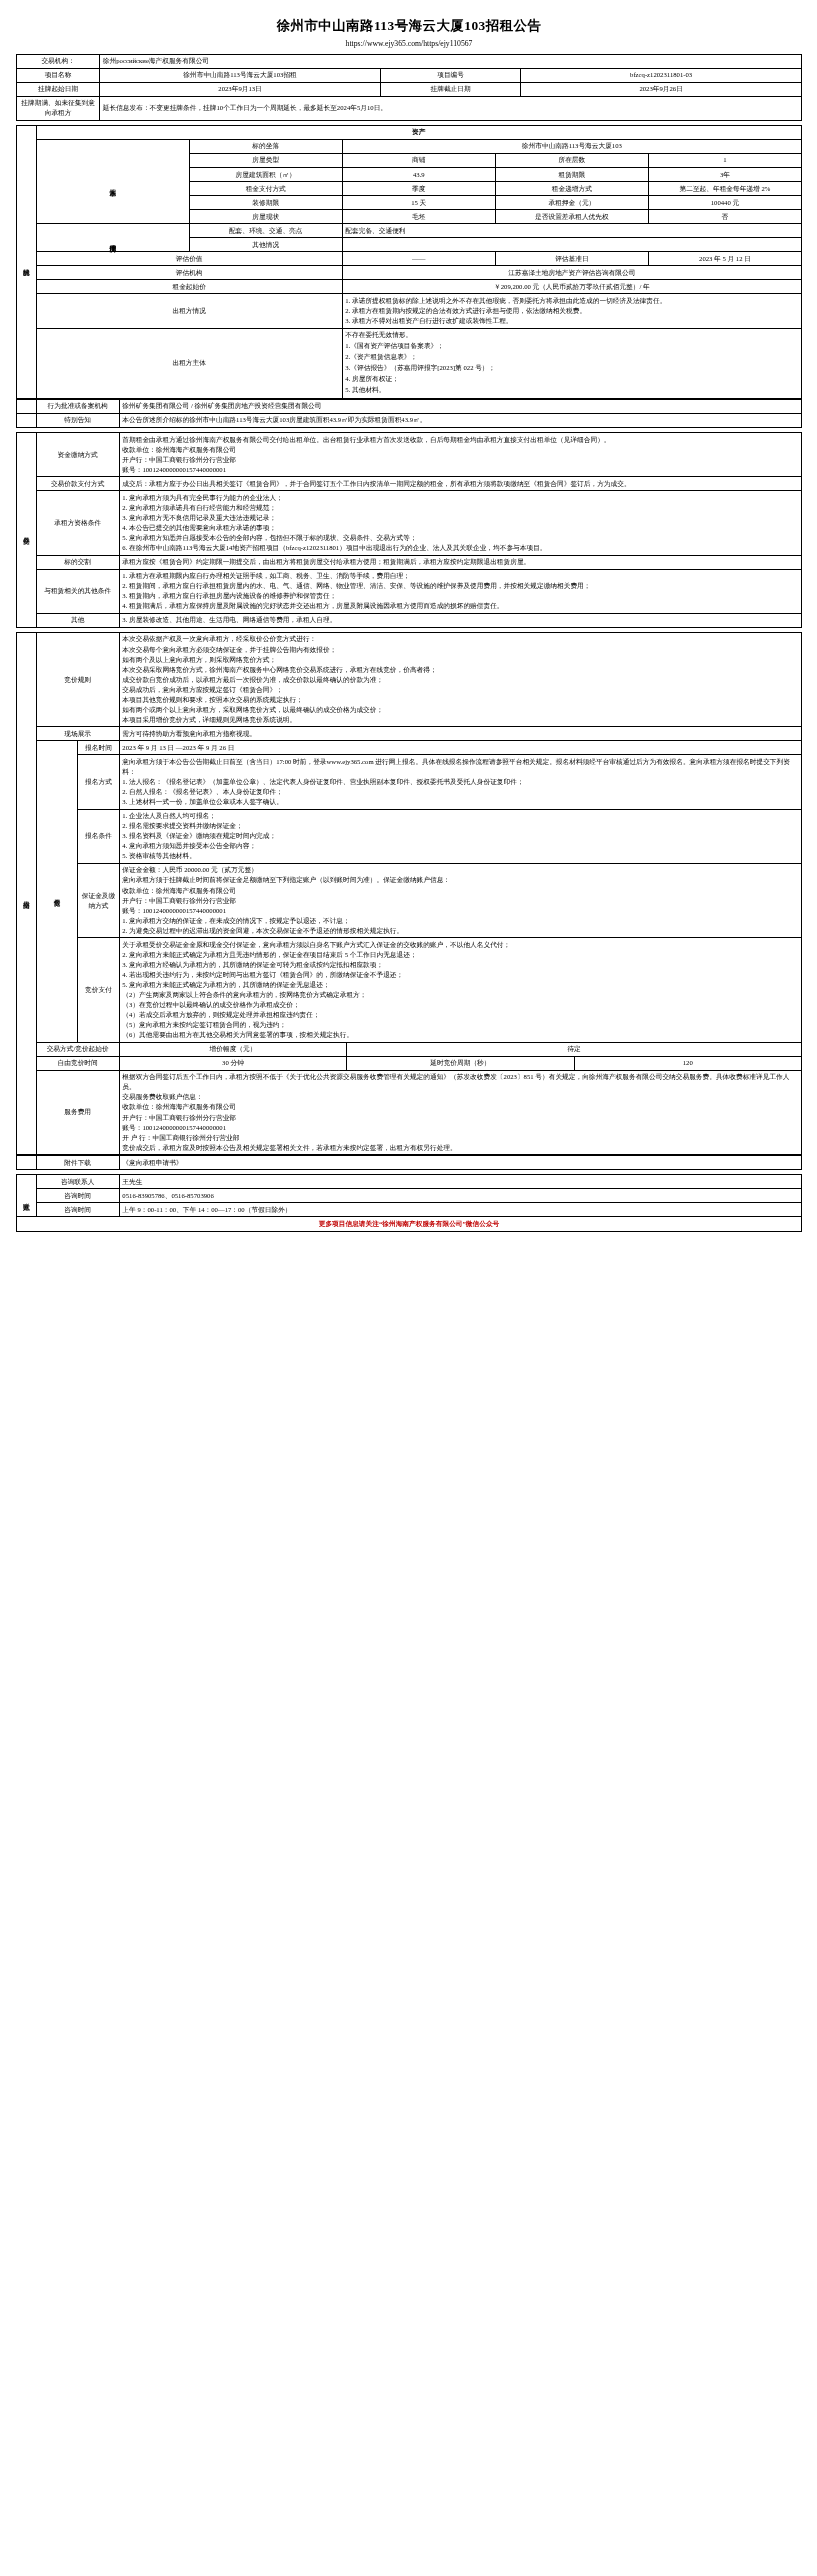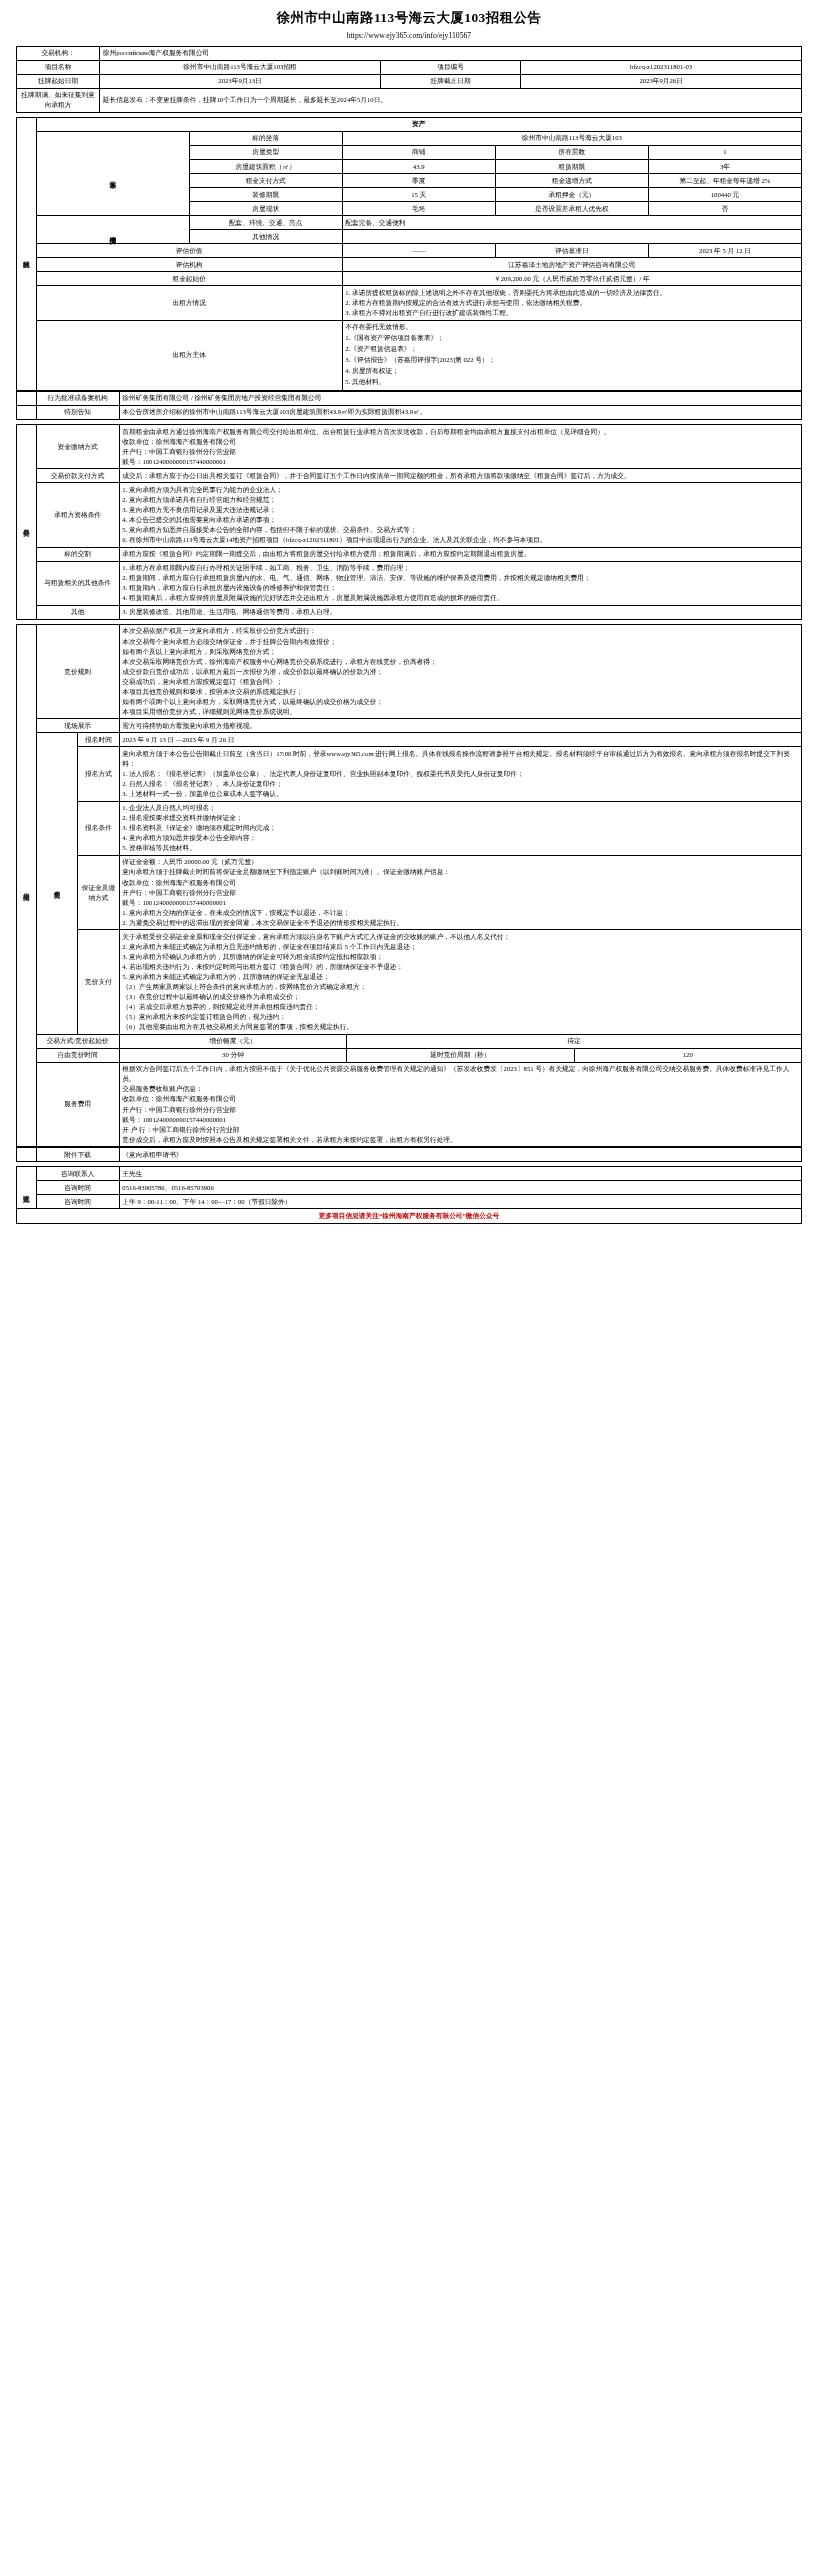--- a/index.html
+++ b/index.html
@@ -1,17 +1,17 @@
 <!DOCTYPE html>
 <html style="font-size:8.2px"><head>
 <meta charset="utf-8">
 <style>
   html,body{margin:0;padding:0;background:#fff;}
   body{font-family:"Liberation Serif","DejaVu Serif",serif;color:#000;}
-  .page{width:818px;margin:0 auto;padding:4.1px 0 10.3px 0;box-sizing:border-box;}
+  .page{width:818px;margin:8px auto;padding:4.1px 0 10.3px 0;box-sizing:border-box;}
   .doc-title{text-align:center;font-size:13.4px;font-weight:bold;letter-spacing:0.5px;margin:5.2px 0 4.1px 0;}
   .doc-url{text-align:center;font-size:7.7px;margin:0 0 5.2px 0;color:#000;}
   table.main{border-collapse:collapse;width:786px;margin:0 auto;table-layout:fixed;}
   table.main td,table.main th{border:0.5px solid #000;font-size:6.7px;line-height:1.5;padding:1.5px 2.6px;vertical-align:middle;}
   .vlabel{width:13.4px;text-align:center;font-weight:normal;font-size:6.7px;letter-spacing:0;}
   .vlabel span{writing-mode:vertical-rl;text-orientation:upright;display:inline-block;line-height:1.25;}
   .lbl{text-align:center;background:#fff;width:77px;}
   .lbl2{text-align:center;width:62px;}
   .ctr{text-align:center;}
   .left{text-align:left;}
@@ -21,21 +21,21 @@
   ul.plain{margin:0;padding-left:0;list-style:none;}
   ul.plain li{margin:0 0 1px 0;}
   .footer-note{text-align:center;color:#c00000;font-size:6.7px;font-weight:bold;padding:2.1px 0;}
 </style>
 </head>
 <body>
 
 <div class="page">
 
   <div class="doc-title">徐州市中山南路113号海云大厦103招租公告</div>
-  <div class="doc-url">https://www.ejy365.com/info/ejy110567</div>
+  <div class="doc-url">https://www.ejy365.com/https/ejy110567</div>
 
   <table class="main">
     <tbody>
         <tr>
       <td class="lbl">交易机构：</td>
       <td class="left" colspan="5">徐州российские海产权服务有限公司</td>
     </tr>
     <tr>
       <td class="lbl">项目名称</td>
       <td class="ctr" colspan="2">徐州市中山南路113号海云大厦103招租</td>

